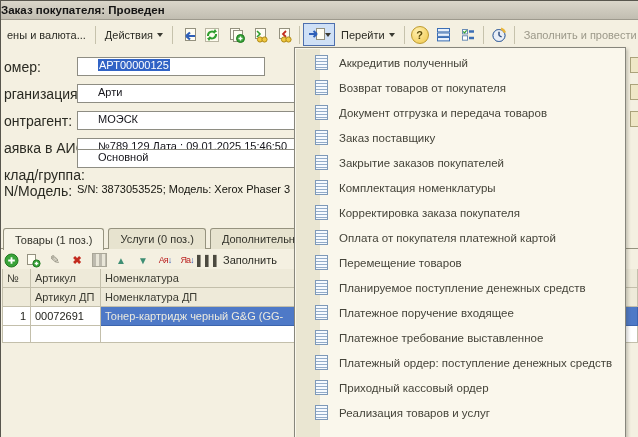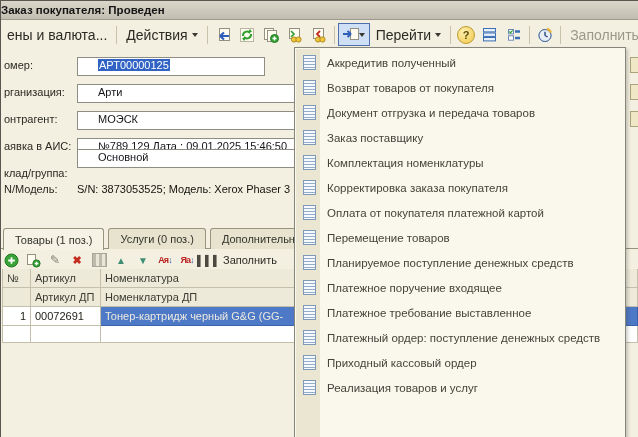--- a/index.html
+++ b/index.html
@@ -5,40 +5,40 @@
   html,body{margin:0;padding:0;width:638px;height:437px;overflow:hidden;
     font-family:"Liberation Sans",sans-serif;background:#f4f0e1;}
   .screen{position:absolute;left:0;top:0;width:638px;height:437px;overflow:hidden;
     border-top:1px solid #58564e;border-left:1px solid #58564e;box-sizing:border-box;}
   
   .titlebar{position:absolute;left:0;top:0;right:0;height:18px;
     background:linear-gradient(#dad6ca,#c1bdb1);border-bottom:1px solid #9d998d;
     font-size:11.5px;font-weight:bold;color:#141414;line-height:18px;}
   
   .toolbar{position:absolute;left:0;top:19px;right:0;height:29px;display:flex;align-items:center;white-space:nowrap;}
-  .tbtn{font-size:14px;color:#2b2b24;padding:3px 5px;border:1px solid transparent;background:transparent;
+  .tbtn{font-size:11px;color:#2b2b24;padding:3px 5px;border:1px solid transparent;background:transparent;
     display:inline-flex;align-items:center;gap:4px;font-family:"Liberation Sans",sans-serif;}
   .caret{width:0;height:0;border-left:3px solid transparent;border-right:3px solid transparent;border-top:4px solid #3a3a32;display:inline-block;}
   .vsep{width:1px;height:18px;background:#c6c2ac;margin:0 3px;flex:0 0 auto;}
   .ibtn{width:22px;height:21px;display:inline-flex;align-items:center;justify-content:center;border:1px solid transparent;flex:0 0 auto;}
   .ibtn.pressed{border:1px solid #4d6fae;background:#cfe0f6;width:30px;}
   .dim{color:#9b9889;}
   .doc{fill:#fffdf2;stroke:#94917f;stroke-width:1;}
   .helpball{width:16px;height:16px;border-radius:50%;background:radial-gradient(circle at 35% 30%,#ffefae,#f0c84a);
     border:1px solid #bd9a2e;color:#5b4a08;font-size:11px;font-weight:bold;display:flex;align-items:center;justify-content:center;}
-  .sorticon{font-size:9px;font-weight:bold;color:#b22;letter-spacing:-1px;}
+  .sorticon{font-size:9px;font-weight:normal;color:#b22;letter-spacing:-1px;}
   .sorticon b{color:#2b52b0;}
   .arrowglyph{font-size:10px;color:#3e8e74;}
   .xglyph{color:#c32b1e;font-size:11px;font-weight:bold;}
   .pencil{color:#7e7c6e;font-size:12px;}
   .barcode{color:#4c4a40;font-size:10px;letter-spacing:1px;}
   .gridicon{width:13px;height:12px;background:
     repeating-linear-gradient(to right,#bdbaae 0 3px,#e9e6d8 3px 6px);border:1px solid #a9a697;}
   
-  .flabel{position:absolute;left:3px;font-size:11px;color:#2a2a22;}
+  .flabel{position:absolute;left:3px;font-size:14px;color:#2a2a22;}
   .fld{position:absolute;left:76px;height:15px;background:#fff;border:1px solid #8e8d83;
     font-size:11px;color:#14141a;padding:1px 20px;white-space:nowrap;overflow:hidden;}
   .selval{background:#3163c5;color:#fff;padding:0 1px;}
   .plaintext{position:absolute;left:76px;font-size:11px;color:#14140e;white-space:nowrap;}
   
   .tabs{position:absolute;left:2px;top:227px;height:30px;display:flex;gap:4px;z-index:2;}
   .tab{height:20px;padding:0 11px;font-size:11px;color:#33332b;background:#e7e3cf;
     border:1px solid #96937f;border-bottom:none;border-radius:3px 3px 0 0;display:flex;align-items:center;}
   .tab.active{background:#f6f3e6;height:21px;font-weight:normal;}
   .panel{position:absolute;left:0;top:247px;right:0;bottom:0;border-top:1px solid #96937f;background:#f4f0e1;}
@@ -55,21 +55,21 @@
   .gbody{background:#fff;color:#1c1c16;}
   .c1{width:29px;flex:0 0 auto;border-left:1px solid #c3bfab;}
   .c2{width:70px;flex:0 0 auto;}
   .c3{flex:1 1 auto;}
   .selcell{background:#4e79c7;color:#eceadf;border-color:#3c64ad;}
   .numcell{text-align:right;}
   
   .menu{position:absolute;left:293px;top:46px;width:332px;height:396px;z-index:5;
     background:#faf7ec;border:1px solid #87867c;box-shadow:2px 2px 3px rgba(60,60,50,.25);box-sizing:border-box;padding-top:2px;}
   .menustrip{position:absolute;left:1px;top:1px;bottom:1px;width:24px;background:#eae6d2;}
-  .mi{position:relative;height:23px;display:flex;align-items:center;margin:0 4px;border:1px solid transparent;border-radius:3px;}
+  .mi{position:relative;height:23px;display:flex;align-items:center;margin:0 16px;border:1px solid transparent;border-radius:3px;}
   .mi .mi-icon{width:13px;height:15px;margin-left:3px;margin-right:11px;flex:0 0 auto;
     border:1px solid #7e99b8;box-sizing:border-box;
     background:repeating-linear-gradient(to bottom,#f6fafe 0 2px,#93acc9 2px 3px);}
   .mi .mi-label{font-size:11.5px;color:#45443a;white-space:nowrap;}
   
   .frag{position:absolute;background:#efe7c6;border:1px solid #aba37b;z-index:1;}
 </style>
 </head>
 <body>
 
@@ -299,20 +299,24 @@
     <div class="mi">
         <span class="mi-icon"></span>
         <span class="mi-label">Документ отгрузка и передача товаров</span>
       </div>
     <div class="mi">
         <span class="mi-icon"></span>
         <span class="mi-label">Заказ поставщику</span>
       </div>
     <div class="mi">
         <span class="mi-icon"></span>
+        <span class="mi-label">Закрытие заказов покупателей</span>
+      </div>
+    <div class="mi">
+        <span class="mi-icon"></span>
         <span class="mi-label">Комплектация номенклатуры</span>
       </div>
     <div class="mi">
         <span class="mi-icon"></span>
         <span class="mi-label">Корректировка заказа покупателя</span>
       </div>
     <div class="mi">
         <span class="mi-icon"></span>
         <span class="mi-label">Оплата от покупателя платежной картой</span>
       </div>

